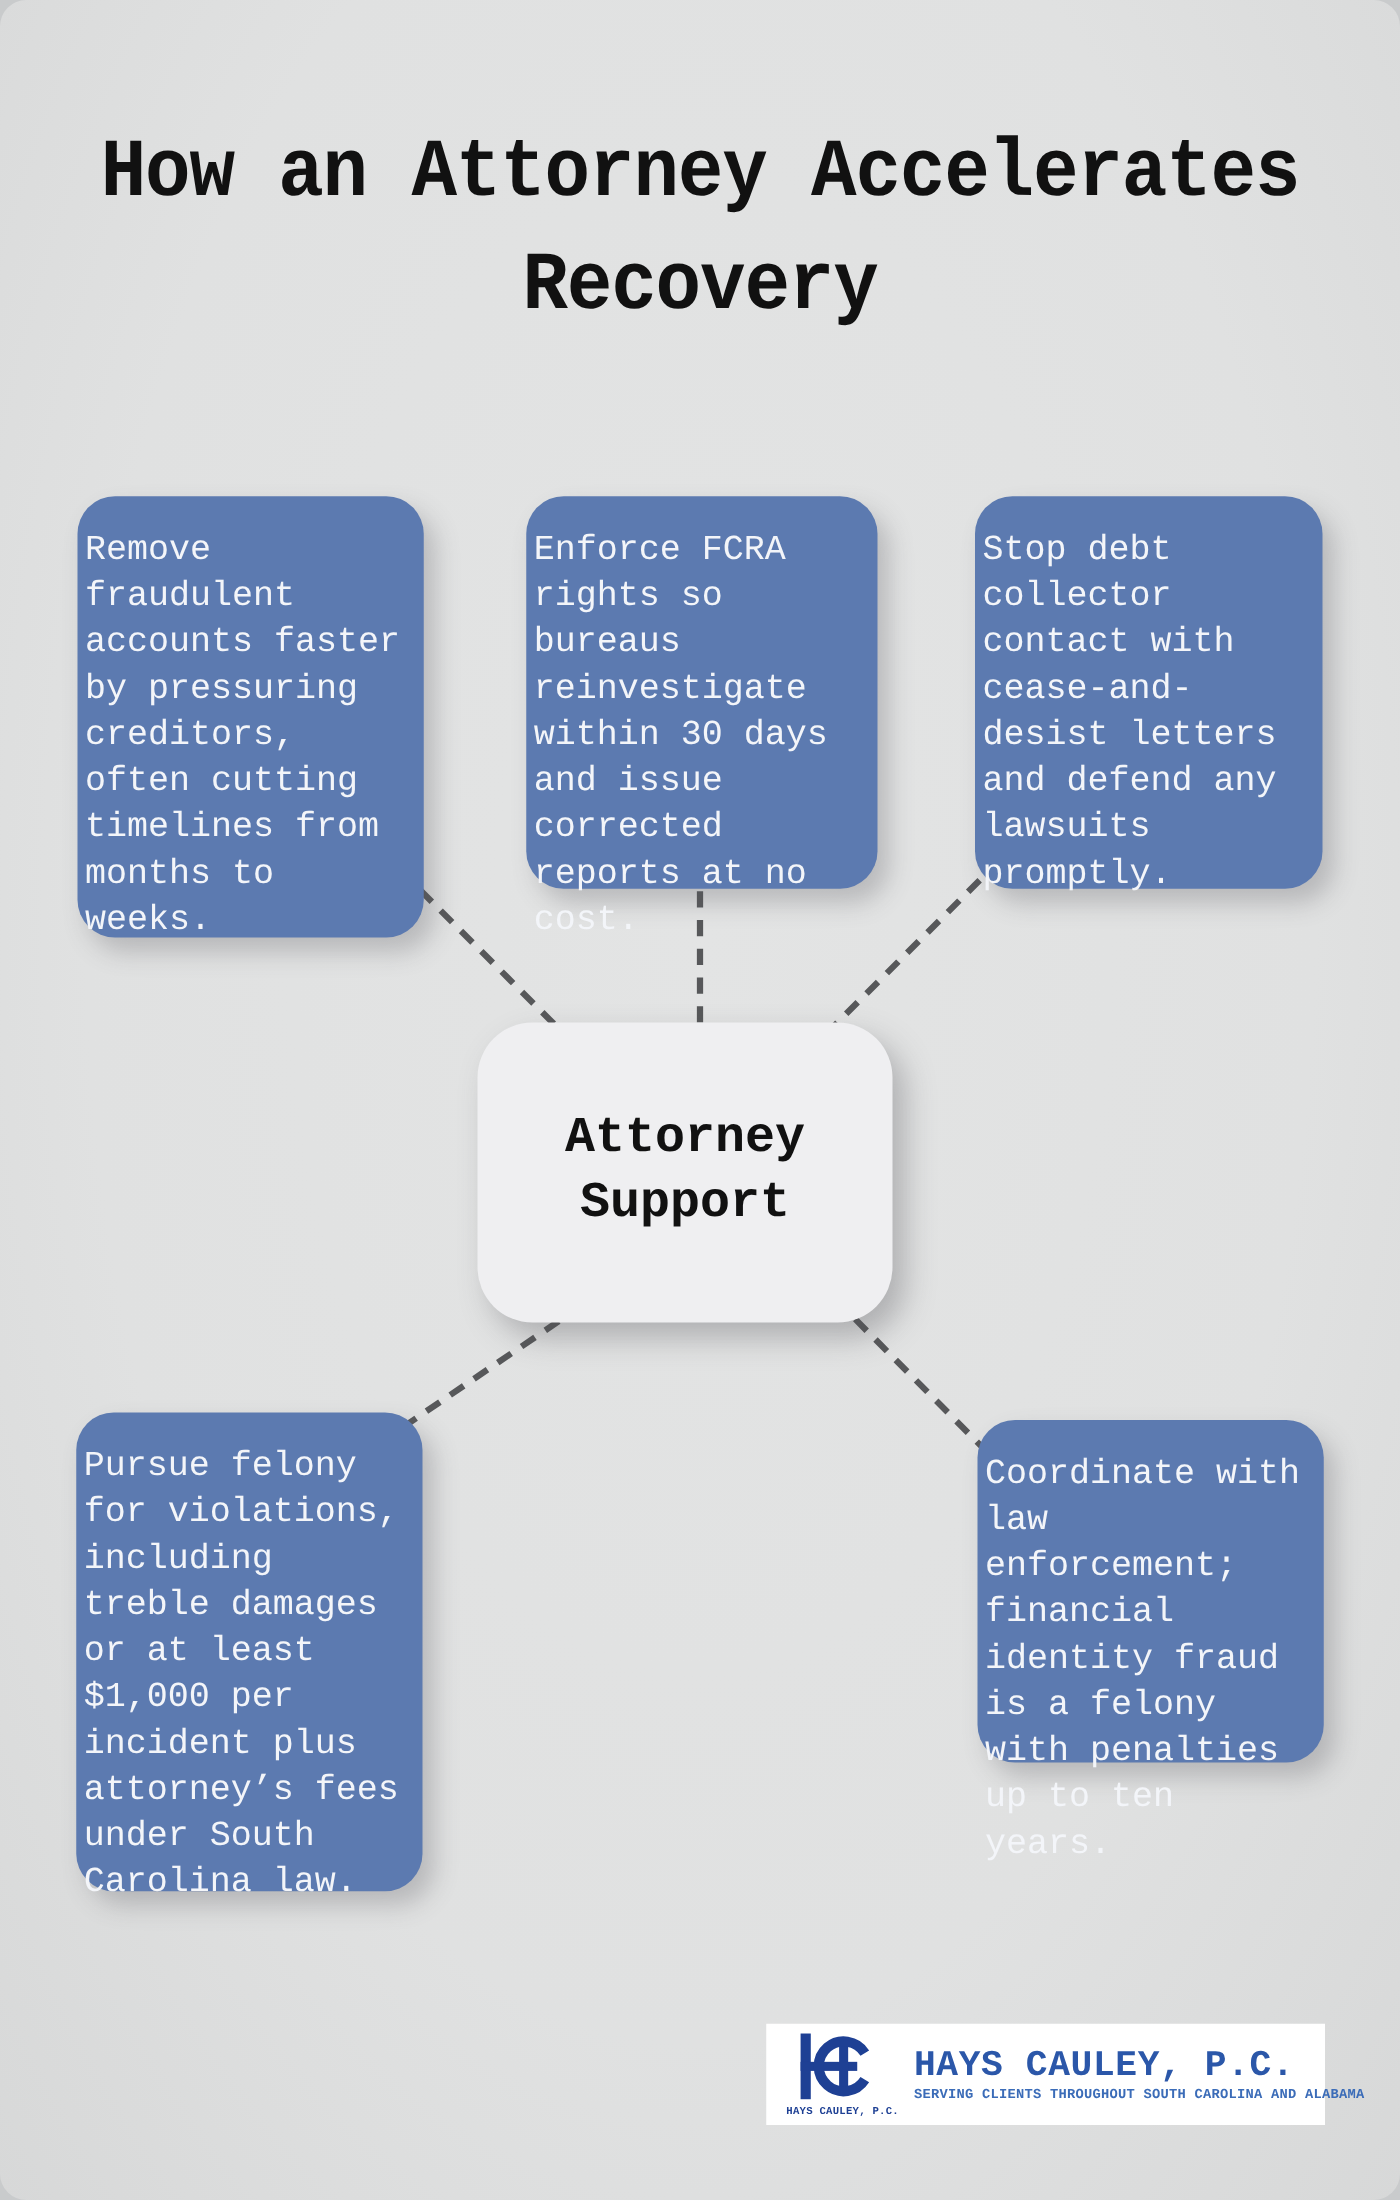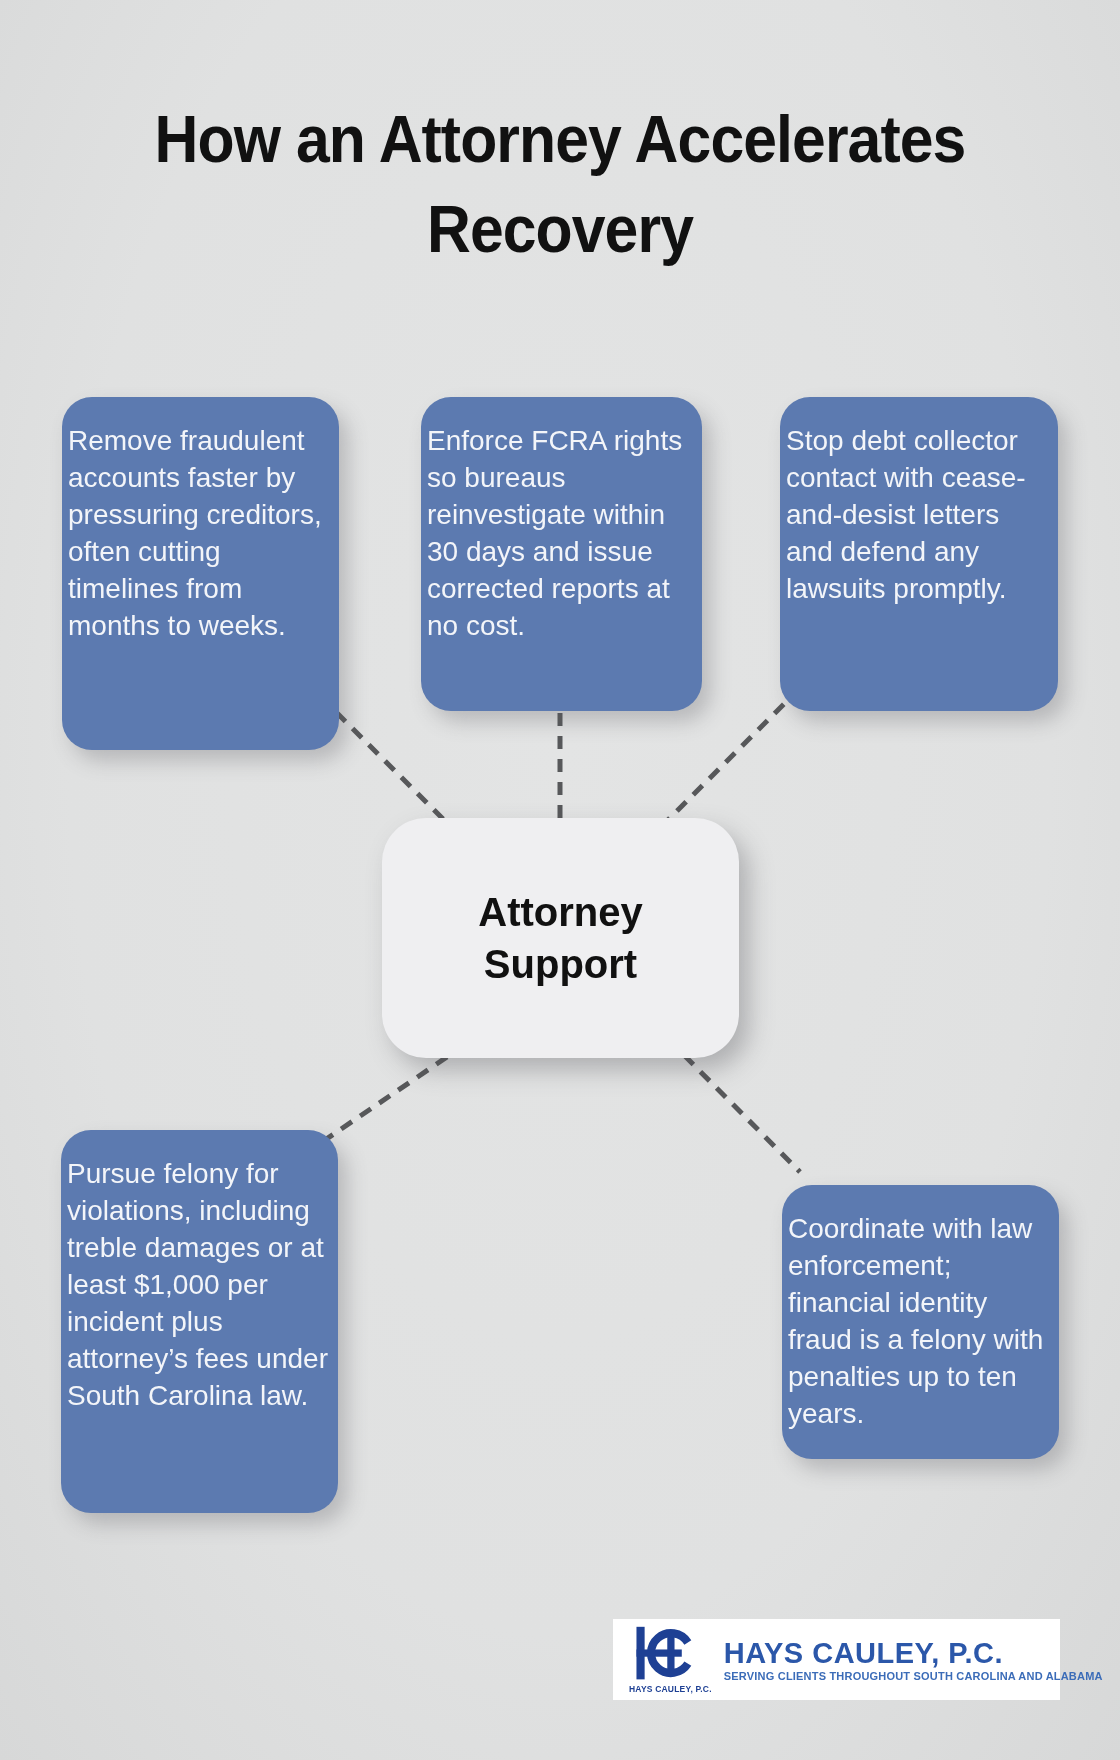--- a/index.html
+++ b/index.html
@@ -16,21 +16,22 @@
     --logo-bg:#ffffff;
   }
   *{margin:0;padding:0;box-sizing:border-box;}
   html,body{background:#c9cbcc;}
   .stage{
     position:relative;
     width:1120px;height:1760px;
     margin:0 auto;
     background:radial-gradient(ellipse at 50% 42%, #e3e4e4 0%, var(--background) 62%, #d7d8d8 100%);
     overflow:hidden;
-    font-family:Liberation Sans, sans-serif;
+    font-family:Liberation Mono, monospace;
+    border-radius:21px;
   }
   .title{
     position:absolute;
     top:94px;left:0;width:1120px;
     text-align:center;
     font-size:66px;
     font-weight:800;
     line-height:90px;
     letter-spacing:-1px;
     color:var(--title-text);
@@ -54,24 +55,24 @@
     color:var(--node-text);
     font-size:28px;
     line-height:37px;
     padding:25px 6px;
     box-shadow:9px 11px 20px rgba(90,90,95,0.30);
   }
   .node-top-left   {left:62px;  top:397px; width:277px; height:353px;}
   .node-top-middle {left:421px; top:397px; width:281px; height:314px;}
   .node-top-right  {left:780px; top:397px; width:278px; height:314px;}
   .node-bottom-left{left:61px;  top:1130px;width:277px; height:383px;}
-  .node-bottom-right{left:782px;top:1185px;width:277px; height:274px;}
+  .node-bottom-right{left:782px;top:1136px;width:277px; height:274px;}
   .center-node{
     position:absolute;
-    left:382px;top:818px;width:357px;height:240px;
+    left:382px;top:818px;width:332px;height:240px;
     background:var(--center-fill);
     border-radius:44px;
     box-shadow:10px 12px 24px rgba(80,80,85,0.35);
     display:flex;align-items:center;justify-content:center;
     text-align:center;
     padding:0 60px;
   }
   .center-node .label{
     font-size:40px;
     font-weight:bold;

